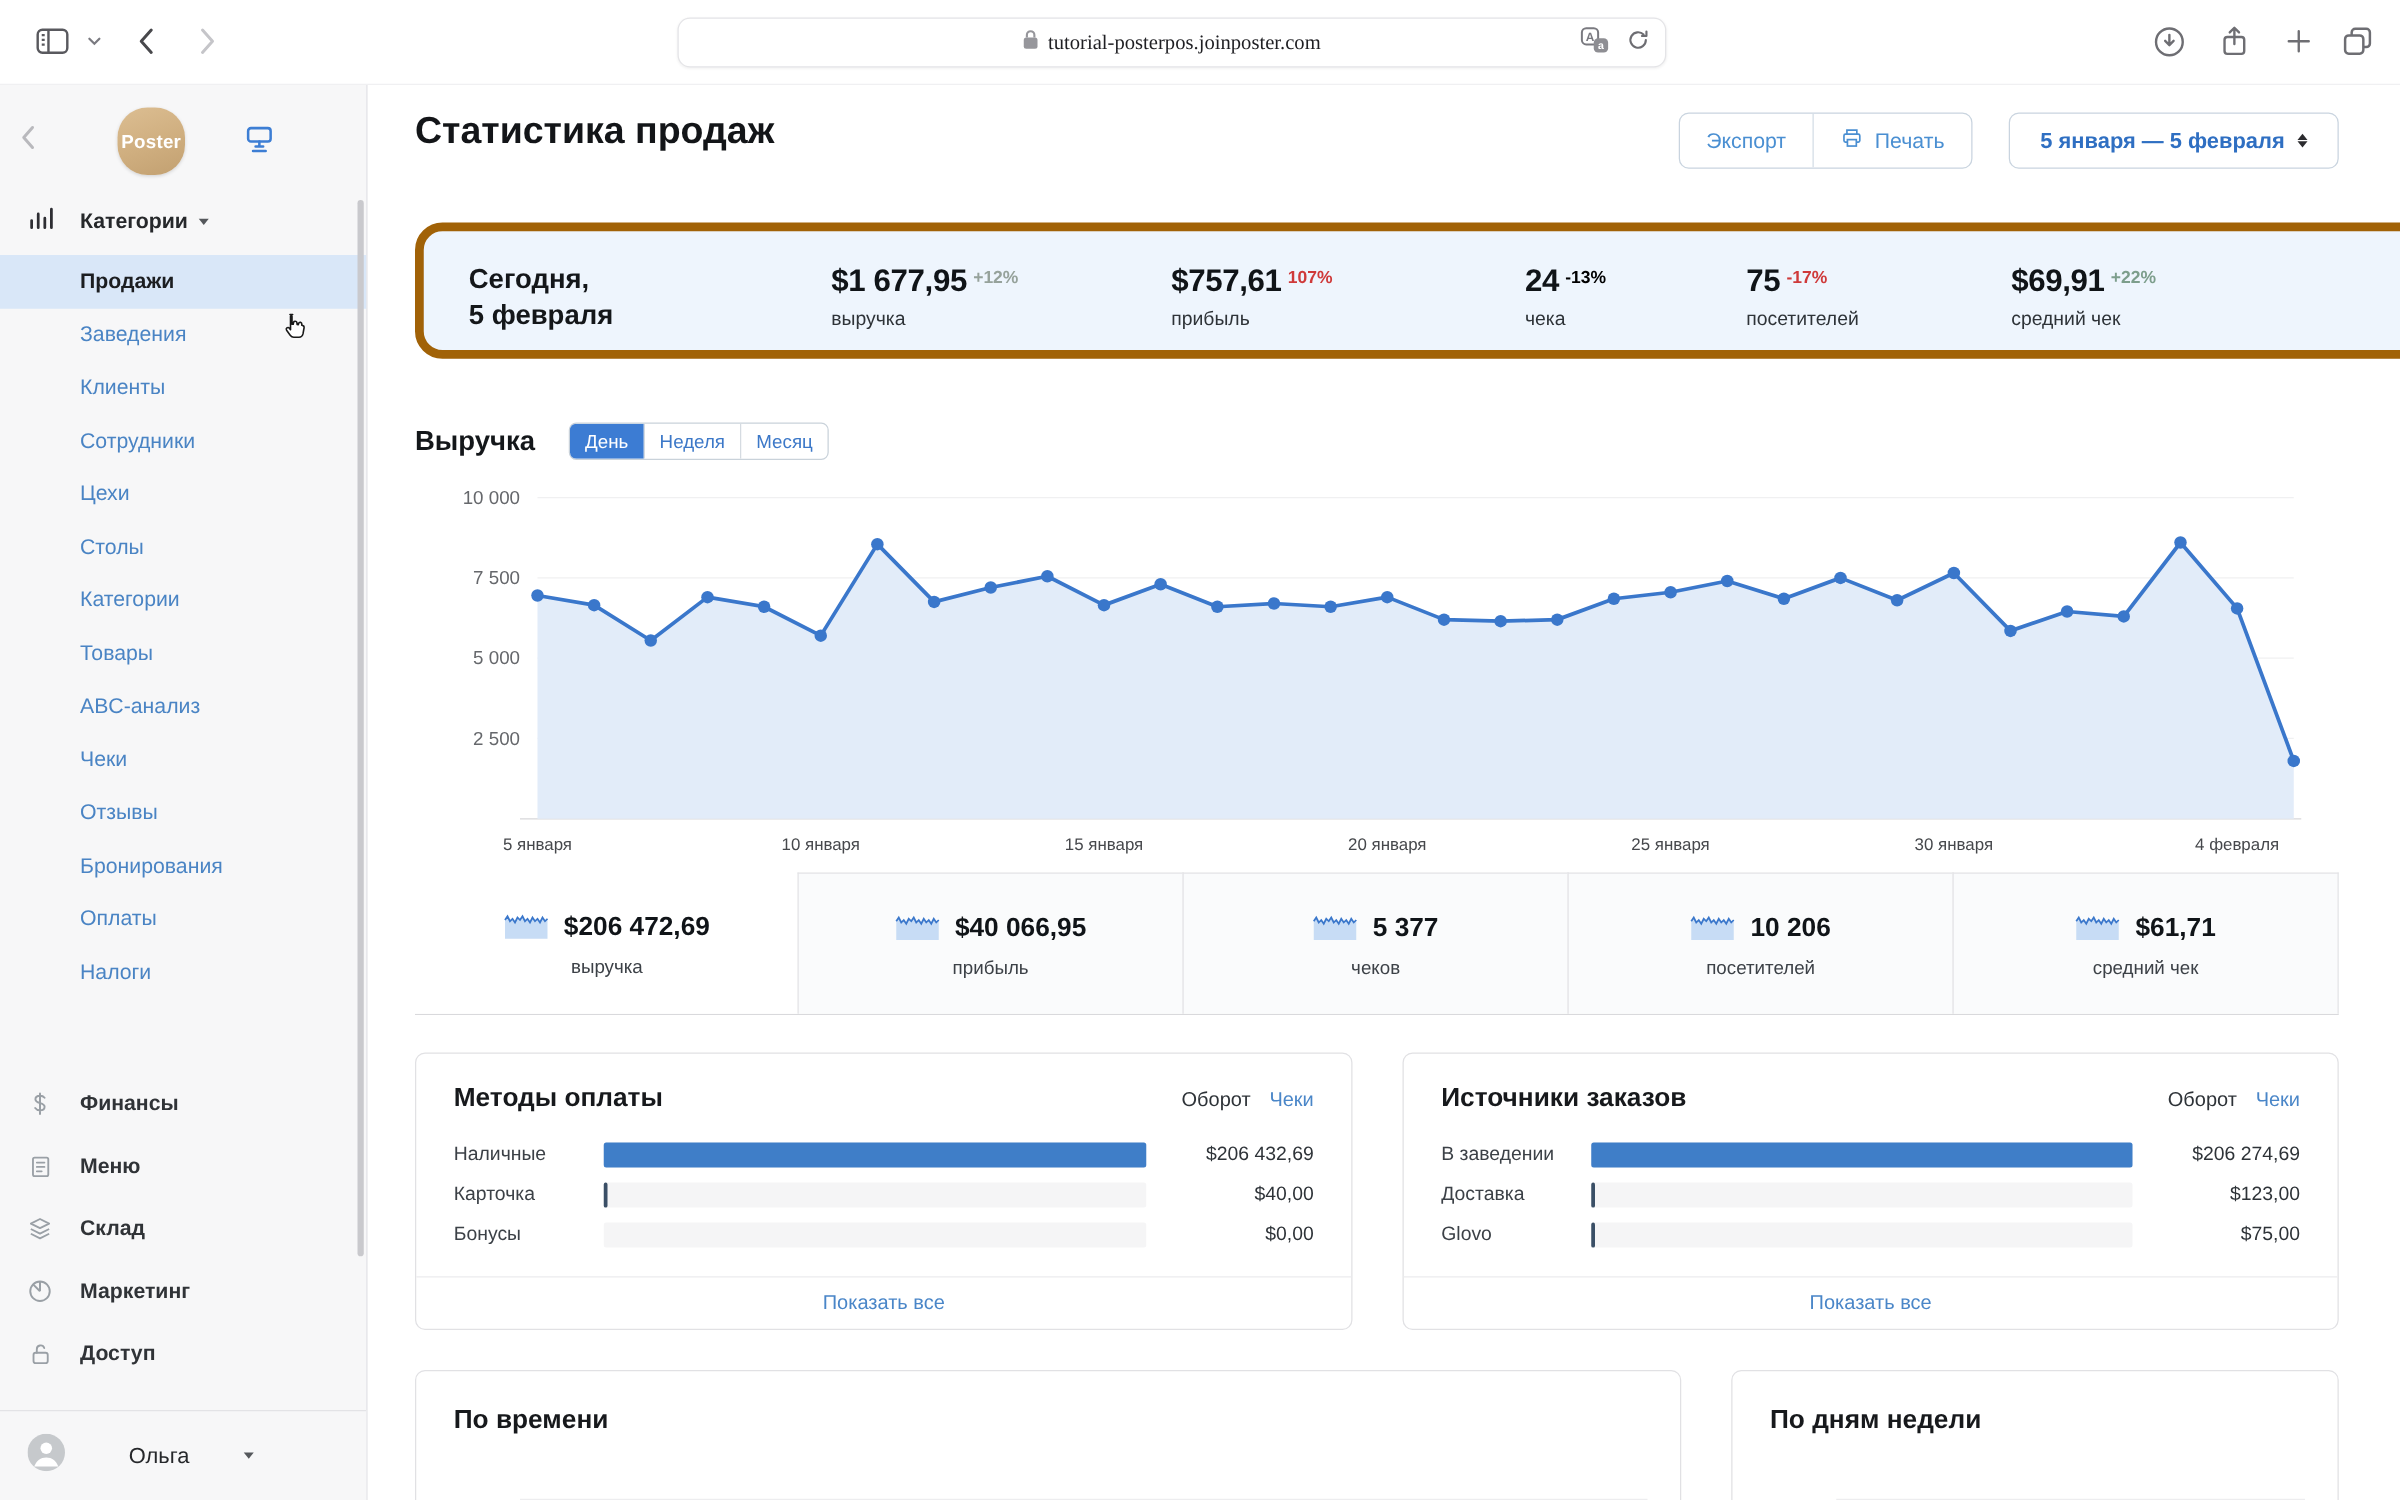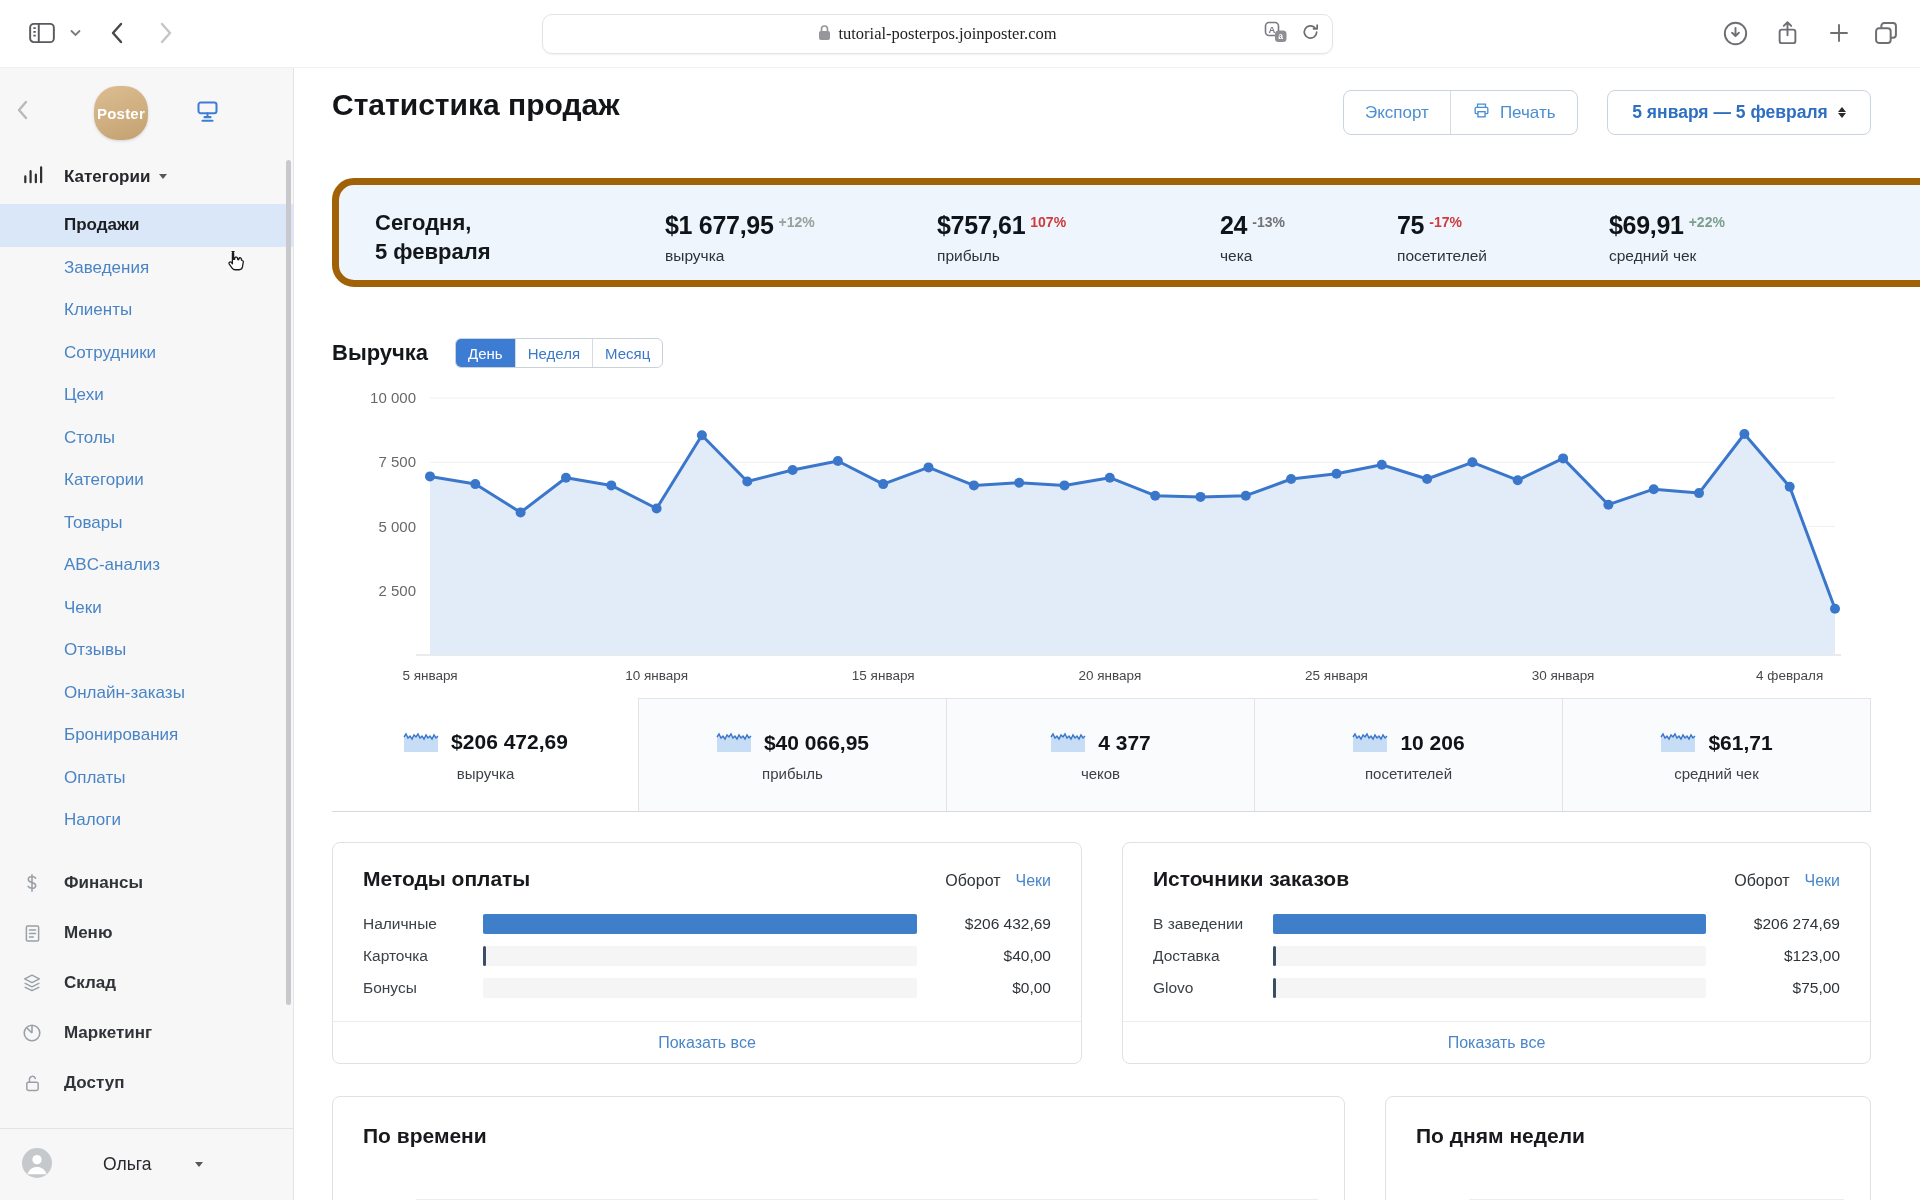--- a/index.html
+++ b/index.html
@@ -225,21 +225,20 @@
         <div class="side-item"><span class="side-label">Заведения</span></div>
         <div class="side-item"><span class="side-label">Клиенты</span></div>
         <div class="side-item"><span class="side-label">Сотрудники</span></div>
         <div class="side-item"><span class="side-label">Цехи</span></div>
         <div class="side-item"><span class="side-label">Столы</span></div>
         <div class="side-item"><span class="side-label">Категории</span></div>
         <div class="side-item"><span class="side-label">Товары</span></div>
         <div class="side-item"><span class="side-label">ABC-анализ</span></div>
         <div class="side-item"><span class="side-label">Чеки</span></div>
         <div class="side-item"><span class="side-label">Отзывы</span></div>
-        <div class="side-item"><span class="side-label">Онлайн-заказы</span></div>
         <div class="side-item"><span class="side-label">Бронирования</span></div>
         <div class="side-item"><span class="side-label">Оплаты</span></div>
         <div class="side-item"><span class="side-label">Налоги</span></div>
       </nav>
     <nav id="module-items">
         <div class="mod-item">
           <span class="mod-icn">
             <svg viewBox="0 0 24 24" width="22" height="22">
               <path d="M12 3v18M16 6.8c-.8-1.1-2.2-1.8-4-1.8-2.2 0-4 1.2-4 3.1 0 4.3 8 2.5 8 6.5 0 1.9-1.8 3.1-4 3.1-1.9 0-3.4-.8-4.2-2" fill="none" stroke="#9aa0a6" stroke-width="1.7" stroke-linecap="round"></path>
             </svg>
@@ -338,21 +337,21 @@
     <div id="today-stats">
         <div class="t-stat" style="left: 326px;">
           <div class="t-val">$1 677,95<span class="t-chg" style="color:#96a29b">+12%</span></div>
           <div class="t-lab">выручка</div>
         </div>
         <div class="t-stat" style="left: 598px;">
           <div class="t-val">$757,61<span class="t-chg" style="color:#cf3a3a">107%</span></div>
           <div class="t-lab">прибыль</div>
         </div>
         <div class="t-stat" style="left: 881px;">
-          <div class="t-val">24<span class="t-chg" style="color:#737373">-13%</span></div>
+          <div class="t-val">24<span class="t-chg" style="color:#000000">-13%</span></div>
           <div class="t-lab">чека</div>
         </div>
         <div class="t-stat" style="left: 1058px;">
           <div class="t-val">75<span class="t-chg" style="color:#cf3a3a">-17%</span></div>
           <div class="t-lab">посетителей</div>
         </div>
         <div class="t-stat" style="left: 1270px;">
           <div class="t-val">$69,91<span class="t-chg" style="color:#7d9e8c">+22%</span></div>
           <div class="t-lab">средний чек</div>
         </div>
@@ -440,21 +439,21 @@
           <span class="tile-val">$40 066,95</span>
         </div>
         <div class="tile-lab">прибыль</div>
       </div>
       <div class="tile">
         <div class="tile-top">
           <span class="spark"><svg width="36" height="25" viewBox="0 0 36 25">
               <path d="M1 9l2-3 2 4 2-2 2 3 2-4 2 2 2-3 2 4 2-2 2 3 2-4 2 3 2-2 2 3 2-4 2 3 2-2v16H1z" fill="#c7dcf5"></path>
               <path d="M1 9l2-3 2 4 2-2 2 3 2-4 2 2 2-3 2 4 2-2 2 3 2-4 2 3 2-2 2 3 2-4 2 3 2-2" fill="none" stroke="#3a77cb" stroke-width="1.4"></path>
             </svg></span>
-          <span class="tile-val">4 377</span>
+          <span class="tile-val">5 377</span>
         </div>
         <div class="tile-lab">чеков</div>
       </div>
       <div class="tile">
         <div class="tile-top">
           <span class="spark"><svg width="36" height="25" viewBox="0 0 36 25">
               <path d="M1 9l2-3 2 4 2-2 2 3 2-4 2 2 2-3 2 4 2-2 2 3 2-4 2 3 2-2 2 3 2-4 2 3 2-2v16H1z" fill="#c7dcf5"></path>
               <path d="M1 9l2-3 2 4 2-2 2 3 2-4 2 2 2-3 2 4 2-2 2 3 2-4 2 3 2-2 2 3 2-4 2 3 2-2" fill="none" stroke="#3a77cb" stroke-width="1.4"></path>
             </svg></span>
           <span class="tile-val">10 206</span>

